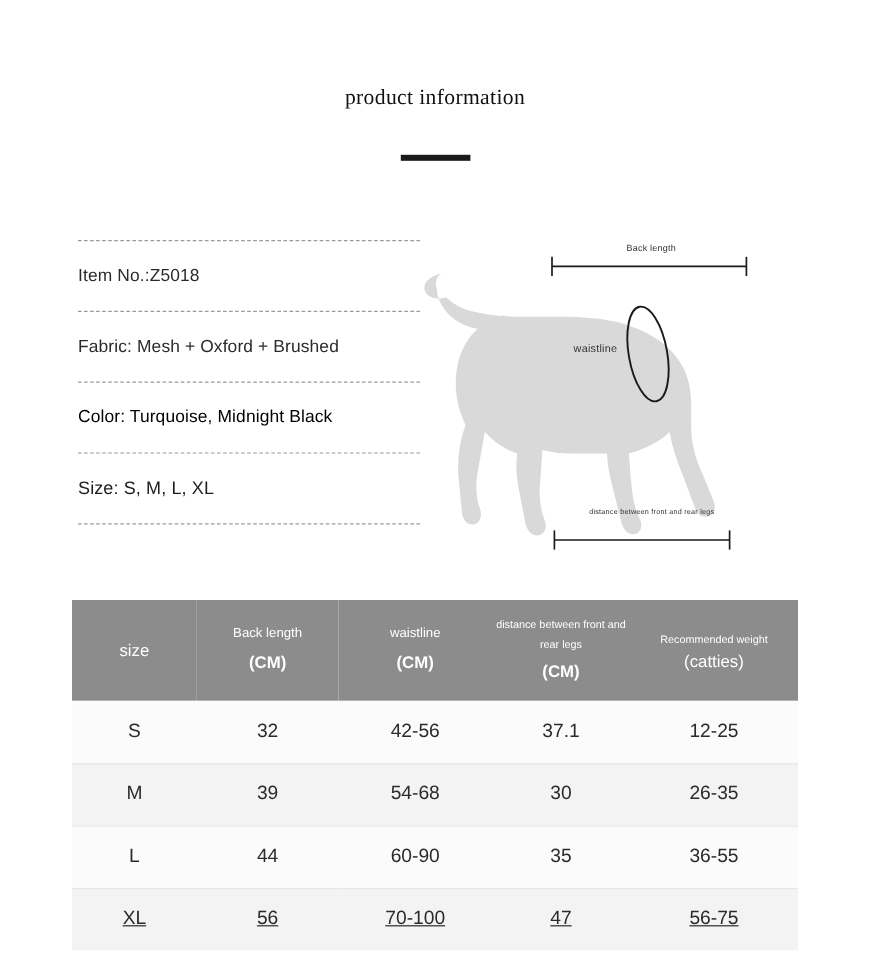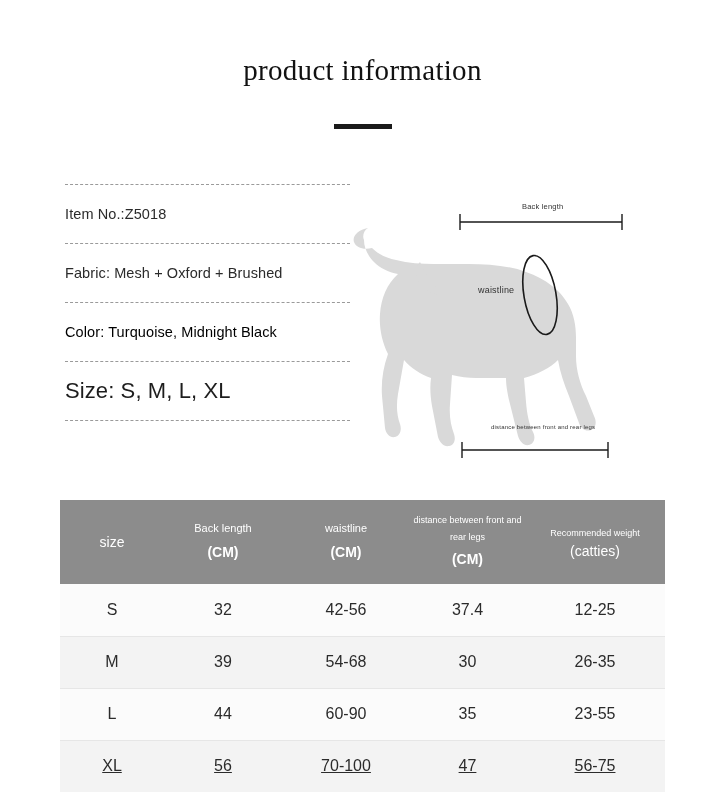--- a/index.html
+++ b/index.html
@@ -20,57 +20,57 @@
   .page {
     position: relative;
     width: 725px;
     height: 800px;
   }
 
   
   .title {
     text-align: center;
     font-family: "Liberation Serif", serif;
-    font-size: 29px;
+    font-size: 18px;
     color: #111;
     letter-spacing: 0.3px;
-    padding-top: 56px;
+    padding-top: 72px;
     line-height: 1;
   }
   .title-rule {
     width: 58px;
     height: 5px;
     background: #1a1a1a;
     margin: 39px auto 0 auto;
   }
 
   
   .specs {
     position: absolute;
     left: 65px;
-    top: 184px;
+    top: 200px;
     width: 285px;
   }
   .dash {
     border-top: 1px dashed #9a9a9a;
     height: 0;
     margin: 0;
   }
   .spec-row {
     height: 58px;
     display: flex;
     align-items: center;
   }
   .spec-text {
     font-size: 14.5px;
     color: #2b2b2b;
     letter-spacing: 0.1px;
   }
   .spec-text.muted { color: #000000; }
-  .spec-text.big { font-size: 22px; color: #1d1d1d; }
+  .spec-text.big { font-size: 15px; color: #1d1d1d; }
 
   
   .illus {
     position: absolute;
     left: 350px;
     top: 180px;
     width: 330px;
     height: 300px;
   }
   .illus svg { display: block; }
@@ -245,36 +245,36 @@
           <div class="th-main">Recommended weight</div>
           <div class="th-unit-small">(catties)</div>
         </th>
       </tr>
     </thead>
     <tbody>
       <tr>
         <td>S</td>
         <td>32</td>
         <td>42-56</td>
-        <td>37.4</td>
+        <td>37.1</td>
         <td>12-25</td>
       </tr>
       <tr>
         <td>M</td>
         <td>39</td>
         <td>54-68</td>
         <td>30</td>
         <td>26-35</td>
       </tr>
       <tr>
         <td>L</td>
         <td>44</td>
         <td>60-90</td>
         <td>35</td>
-        <td>23-55</td>
+        <td>36-55</td>
       </tr>
       <tr>
         <td>XL</td>
         <td>56</td>
         <td>70-100</td>
         <td>47</td>
         <td>56-75</td>
       </tr>
     </tbody>
   </table>

